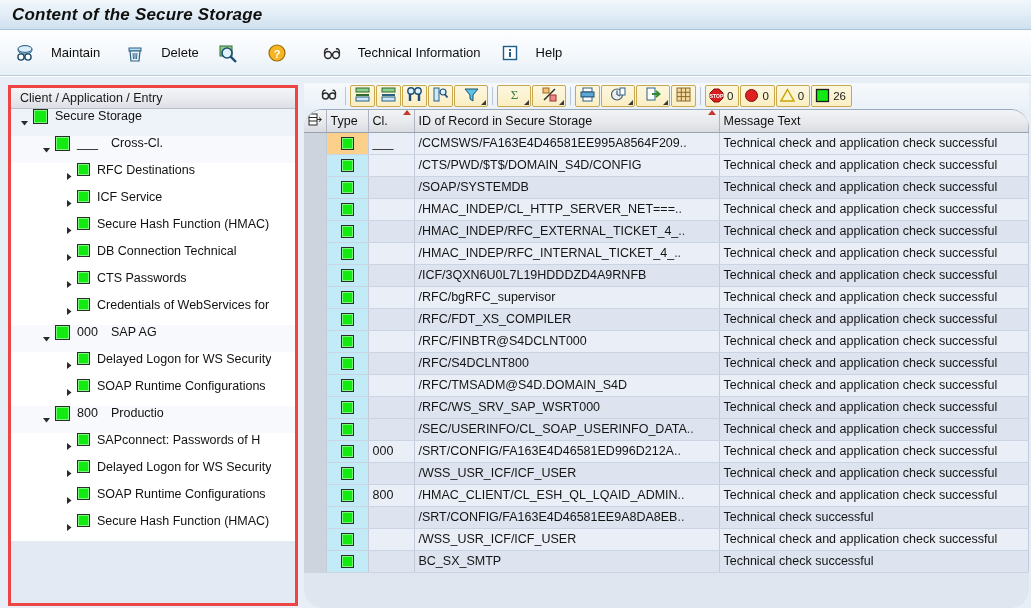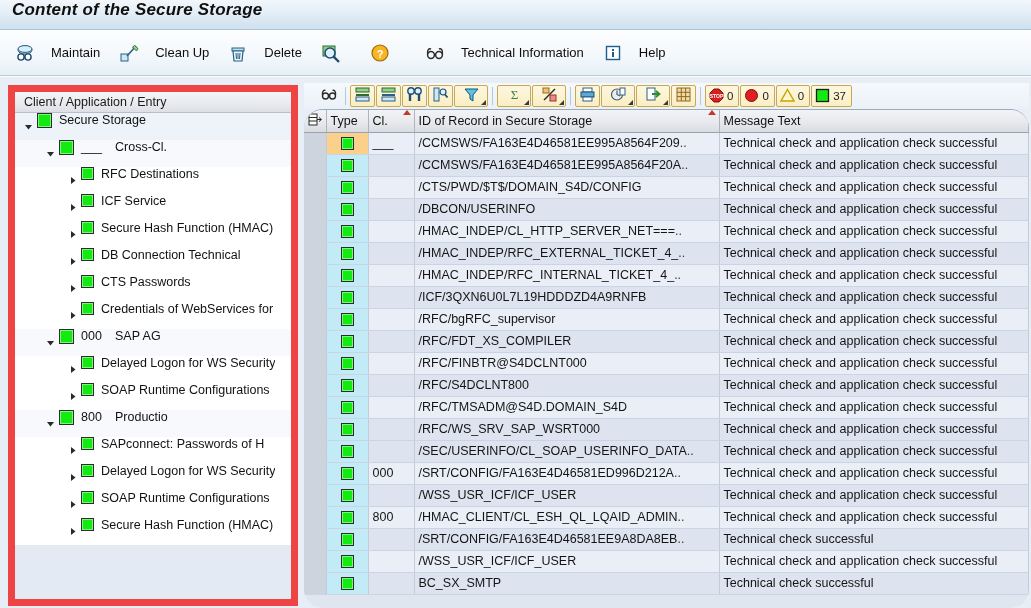--- a/index.html
+++ b/index.html
@@ -14,21 +14,21 @@
     width: 1031px; height: 608px;
     position: relative;
     background: #ffffff;
   }
 
   
   .titlebar {
     height: 30px;
     background: linear-gradient(to bottom, #f2f7fb 0%, #e3eef7 45%, #cfe0ee 100%);
     border-bottom: 1px solid #a9c3d8;
-    display: flex; 
+    display: flex; align-items: center;
     padding-left: 12px;
   }
   .titlebar .title {
     font-size: 17px;
     font-weight: bold;
     font-style: italic;
     color: #10100f;
     letter-spacing: .2px;
     font-family: "Liberation Sans", sans-serif;
   }
@@ -64,21 +64,21 @@
     top: 77px; left: 0; right: 0; bottom: 0;
     display: flex;
     background: #e8eef6;
   }
 
   
   .treepanel {
     width: 290px;
     flex: 0 0 290px;
     margin: 8px 0 2px 8px;
-    border: 7px solid #ef4444;
+    border: 3px solid #ef4444;
     background: #ef4444;
     display: flex; flex-direction: column;
     overflow: hidden;
   }
   .tree-header {
     height: 21px;
     background: linear-gradient(to bottom,#f4f5f7 0%, #e9ebef 55%, #dcdfe5 100%);
     border-bottom: 1px solid #b9bfc9;
     font-size: 12.5px;
     color: #1a1a1a;
@@ -265,30 +265,20 @@
           <circle cx="6" cy="14" r="3.1" fill="#ffffff" stroke="#204b6b" stroke-width="1.4"></circle>
           <circle cx="13" cy="14" r="3.1" fill="#ffffff" stroke="#204b6b" stroke-width="1.4"></circle>
           <path d="M9 14 L10 14" stroke="#204b6b" stroke-width="1.4"></path>
         </svg>
       </span>
       <span class="lbl">Maintain</span>
     </div>
 
     <span class="tb-sep"></span>
 
-    <div class="tbtn">
-      <span class="ico">
-        <svg width="20" height="20" viewBox="0 0 20 20">
-          <rect x="2" y="11" width="7" height="7" fill="#cfe6f5" stroke="#2b6084" stroke-width="1"></rect>
-          <path d="M17 3 L8 13" stroke="#2b6084" stroke-width="1.6"></path>
-          <path d="M13.5 4 L17.5 8 L19 5.5 L15.5 2.5 Z" fill="#8fd68f" stroke="#2f7a2f" stroke-width="1"></path>
-        </svg>
-      </span>
-      <span class="lbl">Clean Up</span>
-    </div>
 
     <span class="tb-sep"></span>
 
     <div class="tbtn">
       <span class="ico">
         <svg width="20" height="20" viewBox="0 0 20 20">
           <rect x="4" y="5" width="12" height="3" fill="#bddff2" stroke="#2b6084" stroke-width="1"></rect>
           <path d="M5 8 L6 18 L14 18 L15 8 Z" fill="#eaf5fc" stroke="#2b6084" stroke-width="1.2"></path>
           <path d="M8 10 L8.5 16 M10 10 L10 16 M12 10 L11.5 16" stroke="#2b6084" stroke-width="1"></path>
         </svg>
@@ -664,21 +654,21 @@
           </span>
           <span>0</span>
         </div>
 
         <div class="statbtn">
           <span>
             <svg width="15" height="15" viewBox="0 0 15 15">
               <rect x="1.5" y="1.5" width="12" height="12" fill="#12ea12" stroke="#1c1c1c" stroke-width="1.3"></rect>
             </svg>
           </span>
-          <span>37</span>
+          <span>26</span>
         </div>
       </div>
 
       <div class="tablewrap">
         <table class="alv">
           <colgroup>
             <col style="width:22px">
             <col style="width:42px">
             <col style="width:46px">
             <col style="width:305px">
@@ -708,39 +698,32 @@
             </tr>
           </thead>
           <tbody id="alv-body">
               <tr class="odd">
                 <td class="c-sel"></td>
                 <td class="c-type selected"><span class="gsq"></span></td>
                 <td class="c-cl">___</td>
                 <td>/CCMSWS/FA163E4D46581EE995A8564F209<span class="ellip">..</span></td>
                 <td>Technical check and application check successful</td>
               </tr>
-              <tr class="even">
-                <td class="c-sel"></td>
-                <td class="c-type"><span class="gsq"></span></td>
-                <td class="c-cl"></td>
-                <td>/CCMSWS/FA163E4D46581EE995A8564F20A<span class="ellip">..</span></td>
-                <td>Technical check and application check successful</td>
-              </tr>
               <tr class="odd">
                 <td class="c-sel"></td>
                 <td class="c-type"><span class="gsq"></span></td>
                 <td class="c-cl"></td>
                 <td>/CTS/PWD/$T$/DOMAIN_S4D/CONFIG</td>
                 <td>Technical check and application check successful</td>
               </tr>
               <tr class="even">
                 <td class="c-sel"></td>
                 <td class="c-type"><span class="gsq"></span></td>
                 <td class="c-cl"></td>
-                <td>/DBCON/USERINFO</td>
+                <td>/SOAP/SYSTEMDB</td>
                 <td>Technical check and application check successful</td>
               </tr>
               <tr class="odd">
                 <td class="c-sel"></td>
                 <td class="c-type"><span class="gsq"></span></td>
                 <td class="c-cl"></td>
                 <td>/HMAC_INDEP/CL_HTTP_SERVER_NET===<span class="ellip">..</span></td>
                 <td>Technical check and application check successful</td>
               </tr>
               <tr class="even">

